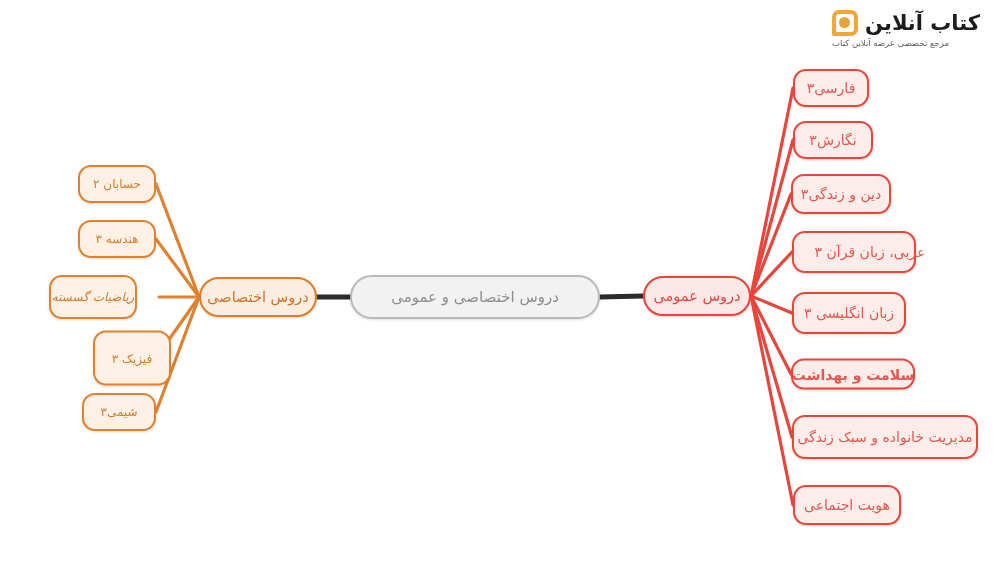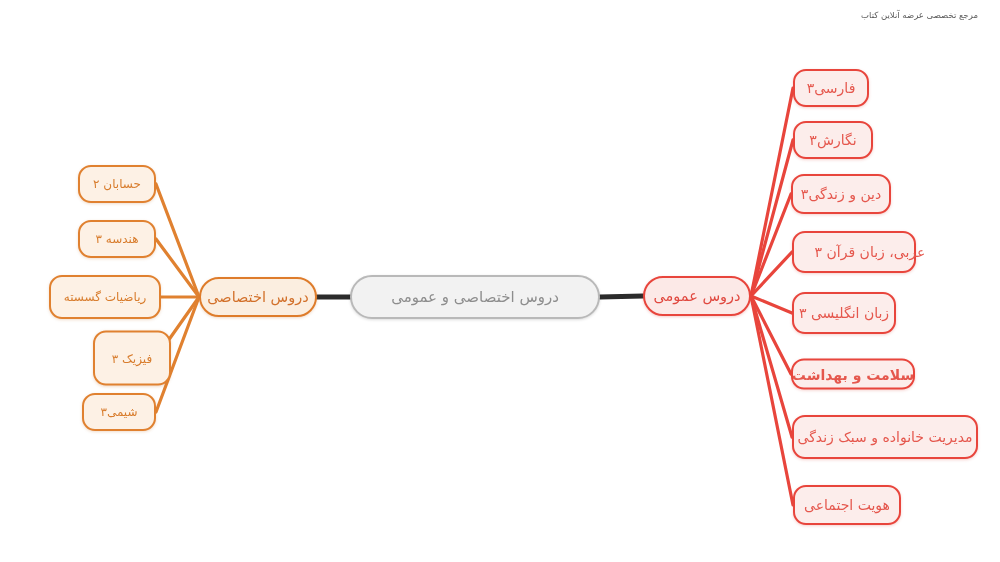--- a/index.html
+++ b/index.html
@@ -153,20 +153,27 @@
     letter-spacing: 0.2px;
     direction: ltr;
   }
 </style>
 </head>
 <body>
 
 <div id="canvas">
 
   <div id="brand">
+    <div id="brand-row">
+      <div id="brand-mark">
+        <div class="ring"></div>
+        <div class="dot"></div>
+      </div>
+      <div id="brand-name">کتاب آنلاین</div>
+    </div>
     <div id="brand-tag">مرجع تخصصی عرضه آنلاین کتاب</div>
   </div>
 
   <svg id="links">
       <line x1="350" y1="297" x2="317" y2="297" stroke="#2b2b2b" stroke-width="5" stroke-linecap="round"></line>
       <line x1="600" y1="297" x2="643" y2="296" stroke="#2b2b2b" stroke-width="5" stroke-linecap="round"></line>
       <line x1="199" y1="297" x2="156" y2="184" stroke="#E08130" stroke-width="3.2" stroke-linecap="round"></line>
       <line x1="199" y1="297" x2="156" y2="239" stroke="#E08130" stroke-width="3.2" stroke-linecap="round"></line>
       <line x1="199" y1="297" x2="159" y2="297" stroke="#E08130" stroke-width="3.2" stroke-linecap="round"></line>
       <line x1="199" y1="297" x2="156" y2="358" stroke="#E08130" stroke-width="3.2" stroke-linecap="round"></line>
@@ -178,28 +185,28 @@
       <line x1="751" y1="296" x2="792" y2="313" stroke="#E8453C" stroke-width="3.2" stroke-linecap="round"></line>
       <line x1="751" y1="296" x2="791" y2="374" stroke="#E8453C" stroke-width="3.2" stroke-linecap="round"></line>
       <line x1="751" y1="296" x2="792" y2="437" stroke="#E8453C" stroke-width="3.2" stroke-linecap="round"></line>
       <line x1="751" y1="296" x2="793" y2="505" stroke="#E8453C" stroke-width="3.2" stroke-linecap="round"></line>
     </svg>
 
   <div id="nodes">
       <div class="node node-branch-left" style="width: 118px; height: 40px; left: 199px; top: 297px;">دروس اختصاصی</div>
       <div class="node node-leaf-left" style="width: 78px; height: 38px; left: 78px; top: 184px;">حسابان ۲</div>
       <div class="node node-leaf-left" style="width: 78px; height: 38px; left: 78px; top: 239px;">هندسه ۳</div>
-      <div class="node node-leaf-left" style="width: 112px; height: 44px; left: 49px; top: 297px;">ریاضیات گسسته</div>
+      <div class="node node-leaf-left" style="width: 88px; height: 44px; left: 49px; top: 297px; font-style: italic;">ریاضیات گسسته</div>
       <div class="node node-leaf-left" style="width: 78px; height: 55px; left: 93px; top: 358px;">فیزیک ۳</div>
       <div class="node node-leaf-left" style="width: 74px; height: 38px; left: 82px; top: 412px;">شیمی۳</div>
       <div class="node node-branch-right" style="width: 108px; height: 40px; left: 643px; top: 296px;">دروس عمومی</div>
       <div class="node node-leaf-right" style="width: 76px; height: 38px; left: 793px; top: 88px;">فارسی۳</div>
       <div class="node node-leaf-right" style="width: 80px; height: 38px; left: 793px; top: 140px;">نگارش۳</div>
       <div class="node node-leaf-right" style="width: 100px; height: 40px; left: 791px; top: 194px;">دین و زندگی۳</div>
       <div class="node node-leaf-right" style="width: 124px; height: 42px; left: 792px; top: 252px; padding-left: 32px;">عربی، زبان قرآن ۳</div>
-      <div class="node node-leaf-right" style="width: 104px; height: 42px; left: 792px; top: 313px;">زبان انگلیسی ۳</div>
+      <div class="node node-leaf-right" style="width: 114px; height: 42px; left: 792px; top: 313px;">زبان انگلیسی ۳</div>
       <div class="node node-leaf-right" style="width: 124px; height: 31px; left: 791px; top: 374px; font-weight: bold;">سلامت و بهداشت</div>
       <div class="node node-leaf-right" style="width: 186px; height: 44px; left: 792px; top: 437px;">مدیریت خانواده و سبک زندگی</div>
       <div class="node node-leaf-right" style="width: 108px; height: 40px; left: 793px; top: 505px;">هویت اجتماعی</div>
       <div class="node node-center" style="width: 250px; height: 44px; left: 350px; top: 297px;">دروس اختصاصی و عمومی</div>
     </div>
 
 </div>
 
 </body></html>

